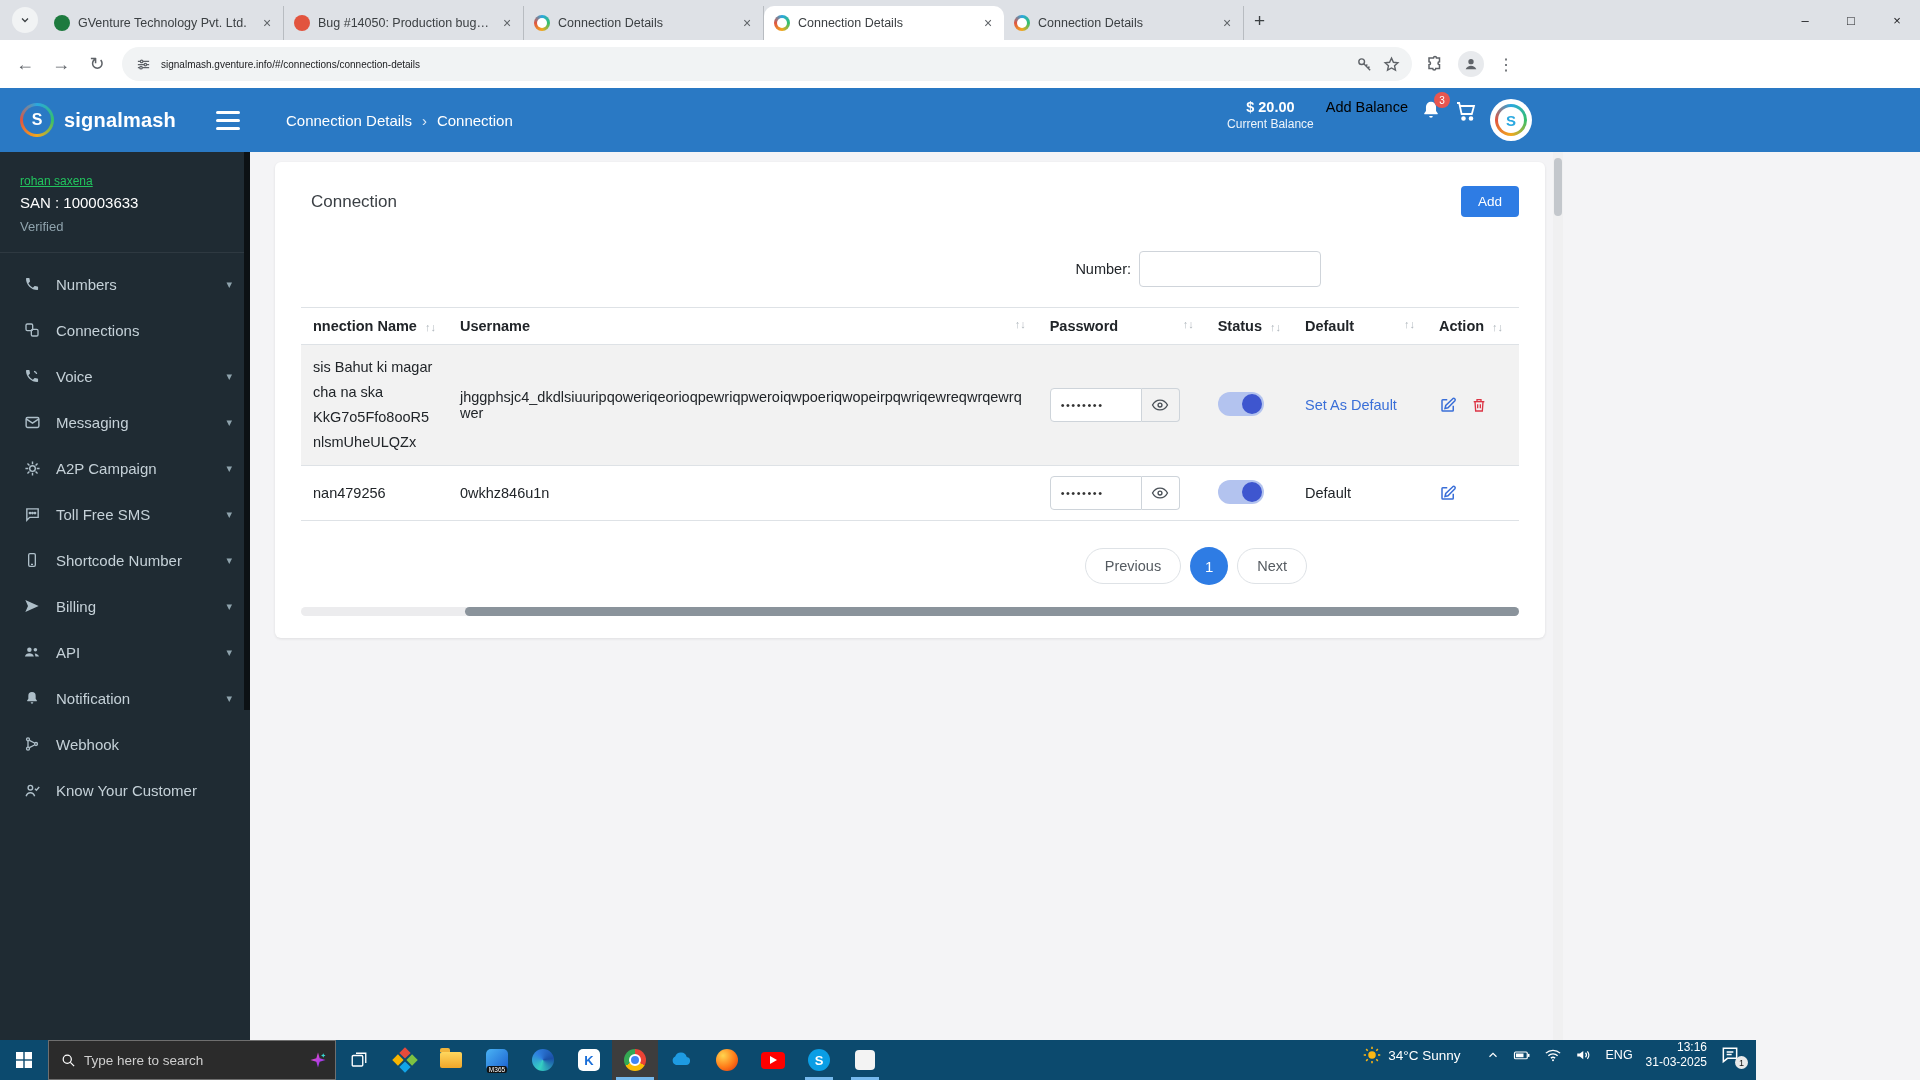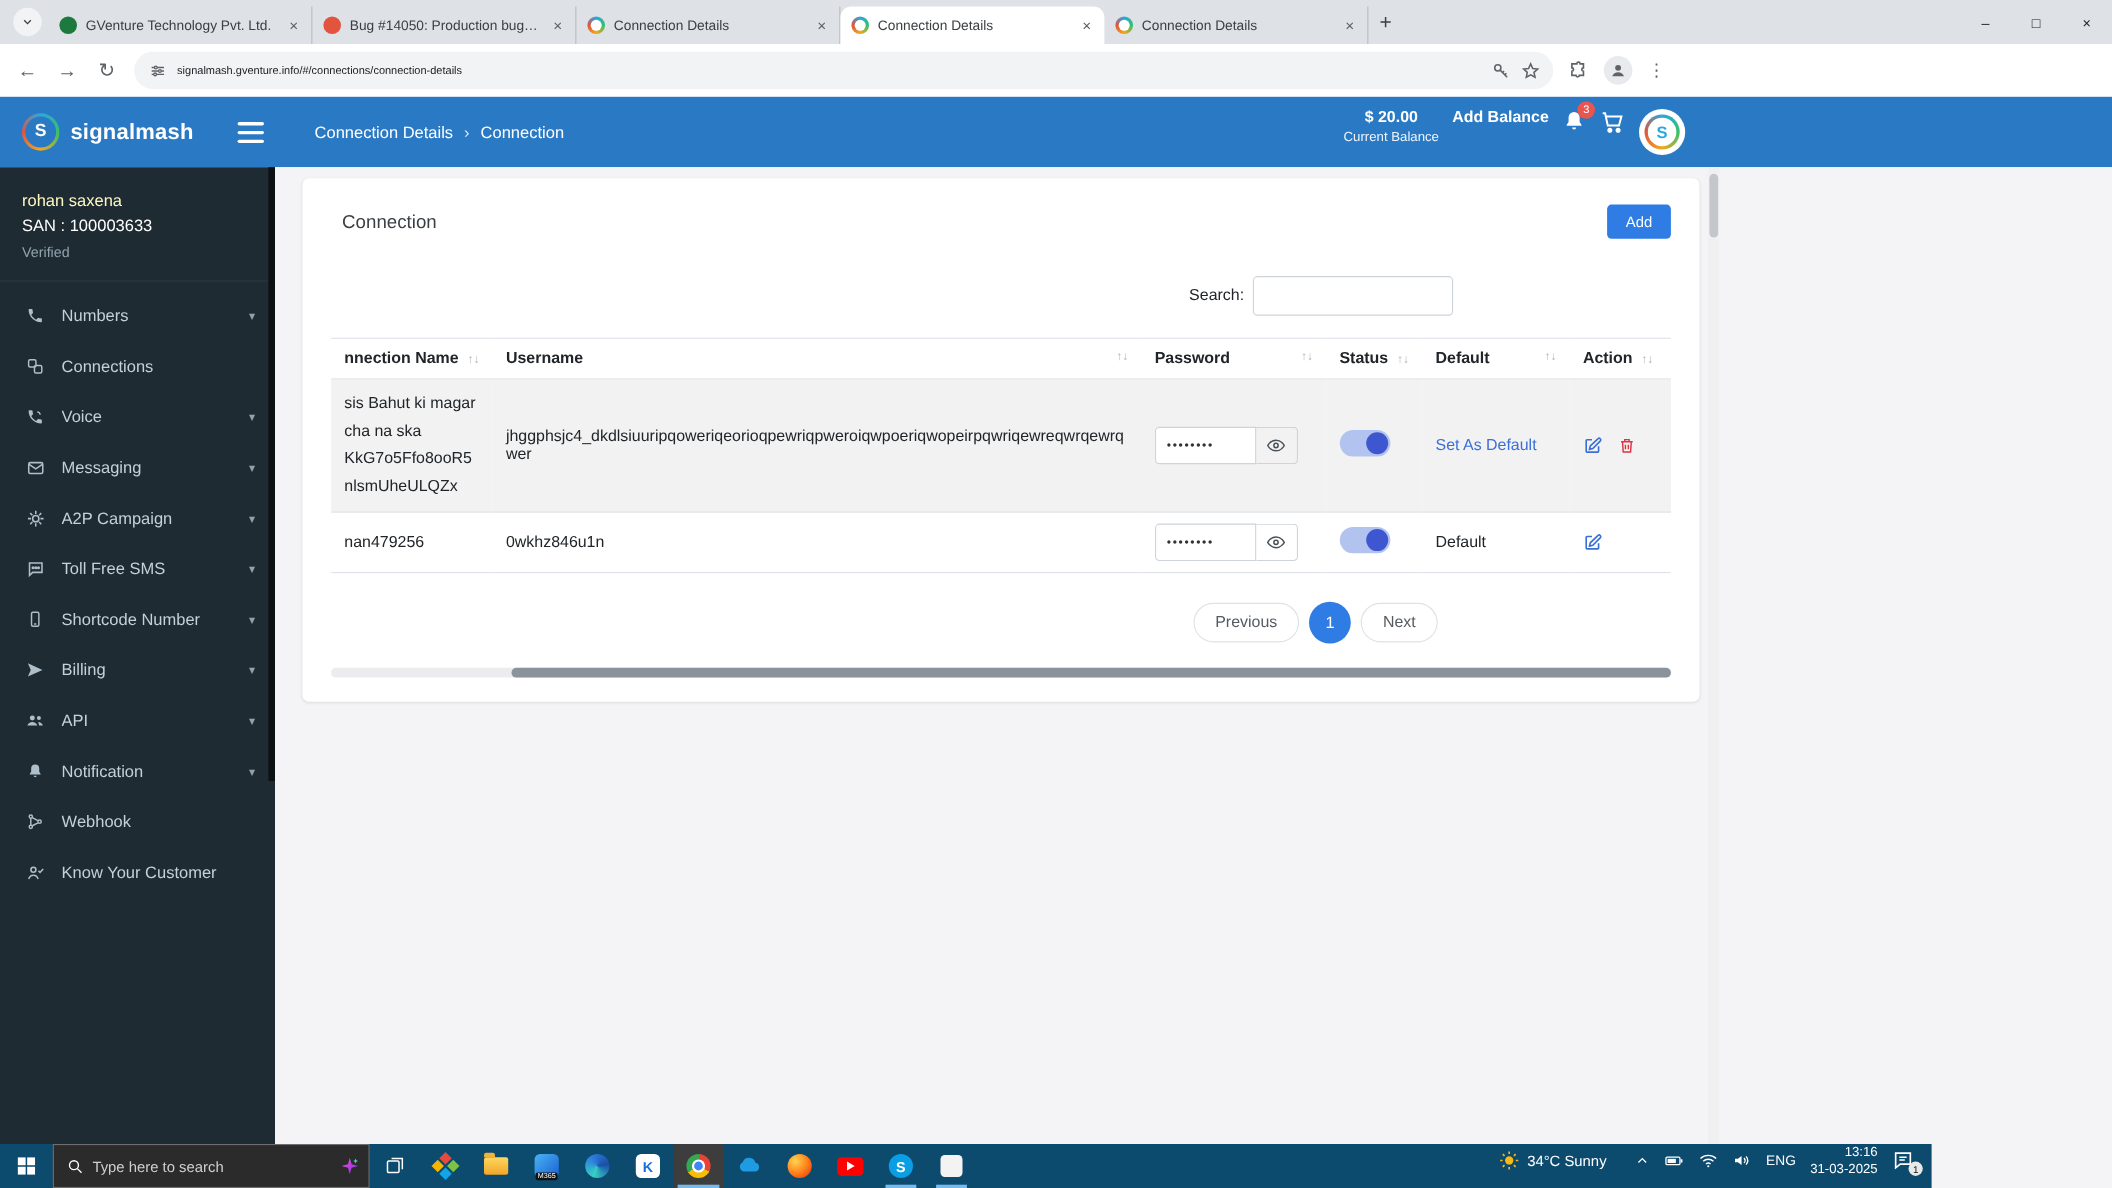--- a/index.html
+++ b/index.html
@@ -46,33 +46,33 @@
   .brand-name { color:#fff; font-size:20px; font-weight:bold; letter-spacing:.2px; }
   .hamburger { display:flex; flex-direction:column; gap:5px; cursor:pointer; margin-left:4px; }
   .hamburger span { display:block; width:24px; height:3px; background:#fff; border-radius:2px; }
   .breadcrumb { margin-left:46px; display:flex; align-items:center; gap:10px; color:#fff; font-size:15px; }
   .crumb { cursor:pointer; }
   .crumb-sep { opacity:.85; }
   .header-right { margin-left:auto; display:flex; align-items:flex-start; gap:12px; padding-right:26px; }
   .balance { text-align:center; color:#fff; }
   .balance-amount { font-size:14.5px; font-weight:bold; }
   .balance-label { font-size:12px; opacity:.92; margin-top:2px; }
-  .add-balance { color:#ffffff; font-size:14.5px; cursor:pointer;font-weight:bold; }
+  .add-balance { color:#000000; font-size:14.5px; cursor:pointer; }
   .bell-wrap { position:relative; cursor:pointer; display:flex; }
   .badge { position:absolute; top:-7px; right:-8px; background:#e8564f; color:#fff; font-size:10px; min-width:16px; height:16px; border-radius:8px; display:flex; align-items:center; justify-content:center; padding:0 3px; }
   .cart-wrap { cursor:pointer; display:flex; }
   .header-avatar { width:42px; height:42px; border-radius:50%; background:#fff; display:flex; align-items:center; justify-content:center; cursor:pointer; }
   .header-avatar .sm-ring { width:32px; height:32px; }
   .header-avatar .sm-s { position:absolute; inset:0; display:flex; align-items:center; justify-content:center; color:#2aa8e0; font-weight:bold; font-size:15px; z-index:1; }
 
   
   .sidebar { position:absolute; top:152px; bottom:40px; left:0; width:250px; background:#1f2b33; }
   .sidebar-scrollbar { position:absolute; right:0; top:0; width:6px; height:558px; background:#0c1114; }
   .user-block { padding:22px 20px 18px 20px; border-bottom:1px solid rgba(255,255,255,.07); }
-  .user-name { color:#fef9c3; font-size:15px; }
+  .user-name { color:#22c55e; font-size:12px;text-decoration:underline; }
   .user-san { color:#fff; font-size:15px; margin-top:6px; }
   .user-verified { color:#8fa3ad; font-size:13px; margin-top:8px; }
   .menu { padding-top:8px; }
   .menu-item { height:46px; display:flex; align-items:center; gap:14px; padding:0 18px 0 22px; color:#c5d1d8; font-size:15px; cursor:pointer; }
   .menu-item .mi-icon { width:20px; display:flex; justify-content:center; color:#aebfc9; flex:none; }
   .menu-item .mi-label { flex:1; white-space:nowrap; overflow:hidden; }
   .menu-item .mi-chevron { color:#8fa3ad; font-size:11px; }
 
   
   .content { position:absolute; top:152px; bottom:40px; left:250px; right:0; background:#f4f4f6; }
@@ -412,21 +412,21 @@
   </div>
 
   <div class="content">
     <div class="content-inner">
       <div class="card">
         <div class="card-head">
           <div class="card-title">Connection</div>
           <button class="add-btn">Add</button>
         </div>
         <div class="search-row">
-          <span class="search-label">Search:</span>
+          <span class="search-label">Number:</span>
           <input class="search-input" type="text" style="">
         </div>
         <table class="dt">
           <thead>
             <tr>
               <th class="col-name"><span>nnection Name</span><span class="sort-icon">↑↓</span></th>
               <th><span>Username</span><span class="sort-icon" style="float:right">↑↓</span></th>
               <th class="col-pass"><span>Password</span><span class="sort-icon" style="float:right">↑↓</span></th>
               <th class="col-status"><span>Status</span><span class="sort-icon">↑↓</span></th>
               <th class="col-default"><span>Default</span><span class="sort-icon" style="float:right">↑↓</span></th>

